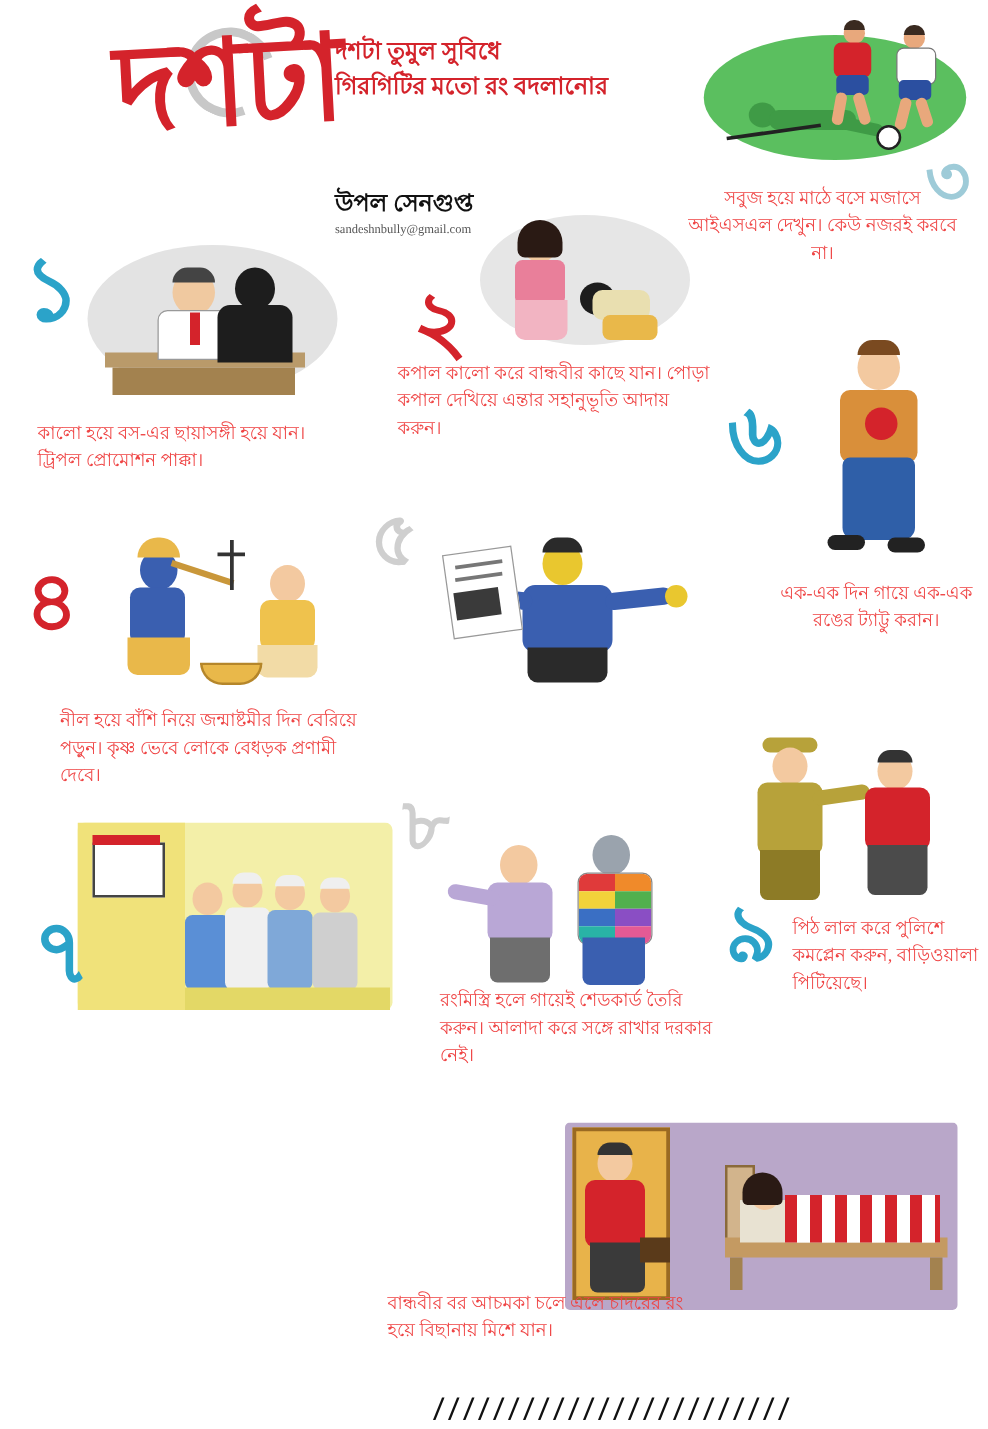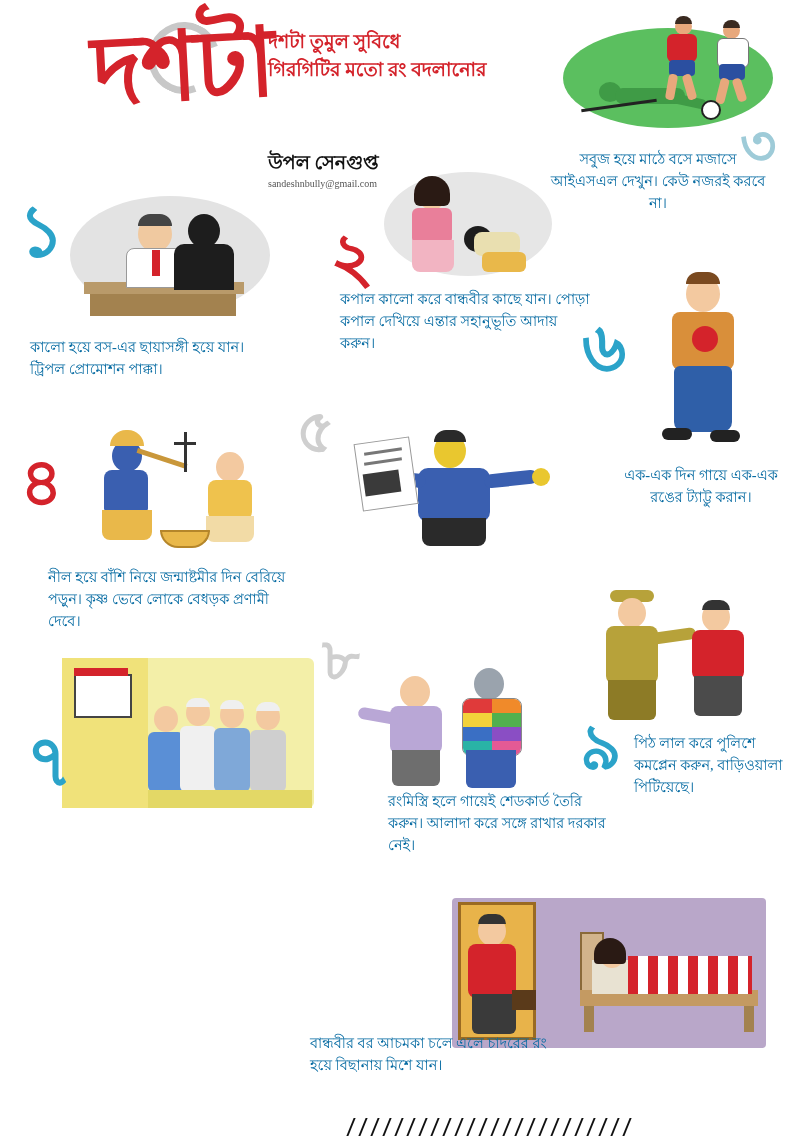--- a/index.html
+++ b/index.html
@@ -86,21 +86,21 @@
     font-weight: bold;
     line-height: 1;
   }
 
   
   .cap {
     position: absolute;
     font-family: "Liberation Serif", serif;
     font-size: 14.5px;
     line-height: 22px;
-    color: #0369a1;
+    color: #ef4444;
   }
   .cap.center { text-align: center; }
 
   
   .illus {
     position: absolute;
     overflow: hidden;
   }
   .blob {
     position: absolute;
@@ -203,21 +203,21 @@
     <div class="sh" style="left:34px; top:40px; width:40px; height:36px; background:#e97f9a; border-radius:6px;"></div>
     <div class="sh" style="left:34px; top:72px; width:42px; height:32px; background:#f2b4c2; border-radius:0 0 8px 8px;"></div>
 
     <div class="sh round" style="left:86px; top:58px; width:28px; height:26px; background:#1d1d1d;"></div>
     <div class="sh" style="left:96px; top:64px; width:46px; height:24px; background:#e9dfb0; border-radius:8px;"></div>
     <div class="sh" style="left:104px; top:84px; width:44px; height:20px; background:#e9b84a; border-radius:6px;"></div>
   </div>
 
   <div class="num" style="left:330px; top:224px; font-size:68px; color:#d4232b;">২</div>
 
-  <div class="cap" style="left:340px; top:288px; width:250px;">কপাল কালো করে বান্ধবীর কাছে যান। পোড়া কপাল দেখিয়ে এন্তার সহানুভূতি আদায় করুন।</div>
+  <div class="cap" style="left:318px; top:288px; width:250px;">কপাল কালো করে বান্ধবীর কাছে যান। পোড়া কপাল দেখিয়ে এন্তার সহানুভূতি আদায় করুন।</div>
 
   <div class="illus" style="left:640px; top:262px; width:150px; height:200px;">
     <div class="sh round" style="left:46px; top:14px; width:34px; height:36px; background:#f3c9a0;"></div>
     <div class="sh" style="left:46px; top:10px; width:34px; height:12px; background:#7a4a20; border-radius:16px 16px 0 0;"></div>
     <div class="sh" style="left:32px; top:50px; width:62px; height:58px; background:#d98f3a; border-radius:8px;"></div>
     <div class="sh round" style="left:52px; top:64px; width:26px; height:26px; background:#d4232b;"></div>
     <div class="sh" style="left:34px; top:104px; width:58px; height:66px; background:#2f5fa8; border-radius:6px 6px 10px 10px;"></div>
     <div class="sh" style="left:22px; top:166px; width:30px; height:12px; background:#222; border-radius:6px;"></div>
     <div class="sh" style="left:70px; top:168px; width:30px; height:12px; background:#222; border-radius:6px;"></div>
   </div>
@@ -325,21 +325,21 @@
       <span class="sh" style="left:0; top:28px; width:29px; height:14px; background:#3a6fc4;"></span>
       <span class="sh" style="left:29px; top:28px; width:29px; height:14px; background:#8a4ec4;"></span>
       <span class="sh" style="left:0; top:42px; width:29px; height:14px; background:#29b3a6;"></span>
       <span class="sh" style="left:29px; top:42px; width:29px; height:14px; background:#e45a95;"></span>
     </div>
     <div class="sh" style="left:114px; top:98px; width:50px; height:38px; background:#3a5fb0; border-radius:0 0 6px 6px;"></div>
   </div>
 
   <div class="num" style="left:322px; top:632px; font-size:58px; color:#cfcfcf;">৮</div>
 
-  <div class="cap" style="left:352px; top:790px; width:228px;margin-left:36px;">রংমিস্ত্রি হলে গায়েই শেডকার্ড তৈরি করুন। আলাদা করে সঙ্গে রাখার দরকার নেই।</div>
+  <div class="cap" style="left:352px; top:790px; width:228px;">রংমিস্ত্রি হলে গায়েই শেডকার্ড তৈরি করুন। আলাদা করে সঙ্গে রাখার দরকার নেই।</div>
 
   <div class="illus" style="left:452px; top:898px; width:320px; height:160px;">
     <div class="blob" style="left:0px; top:0px; width:314px; height:150px; background:#b9a7c9; border-radius:4px;"></div>
     <div class="sh" style="left:6px; top:4px; width:72px; height:132px; background:#e8b34a; border:3px solid #9a6a22;"></div>
 
     <div class="sh round" style="left:26px; top:18px; width:28px; height:30px; background:#f3c9a0;"></div>
     <div class="sh" style="left:26px; top:16px; width:28px; height:10px; background:#333; border-radius:14px 14px 0 0;"></div>
     <div class="sh" style="left:16px; top:46px; width:48px; height:54px; background:#d4232b; border-radius:8px;"></div>
     <div class="sh" style="left:20px; top:96px; width:44px; height:40px; background:#3a3a3a; border-radius:0 0 6px 6px;"></div>
     <div class="sh" style="left:60px; top:92px; width:24px; height:20px; background:#5a3a1a;"></div>

